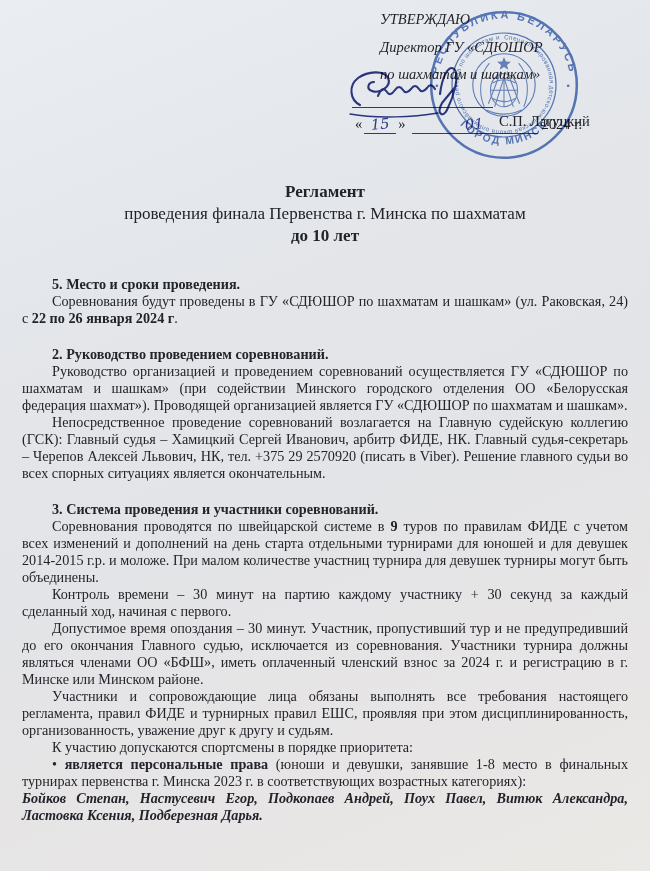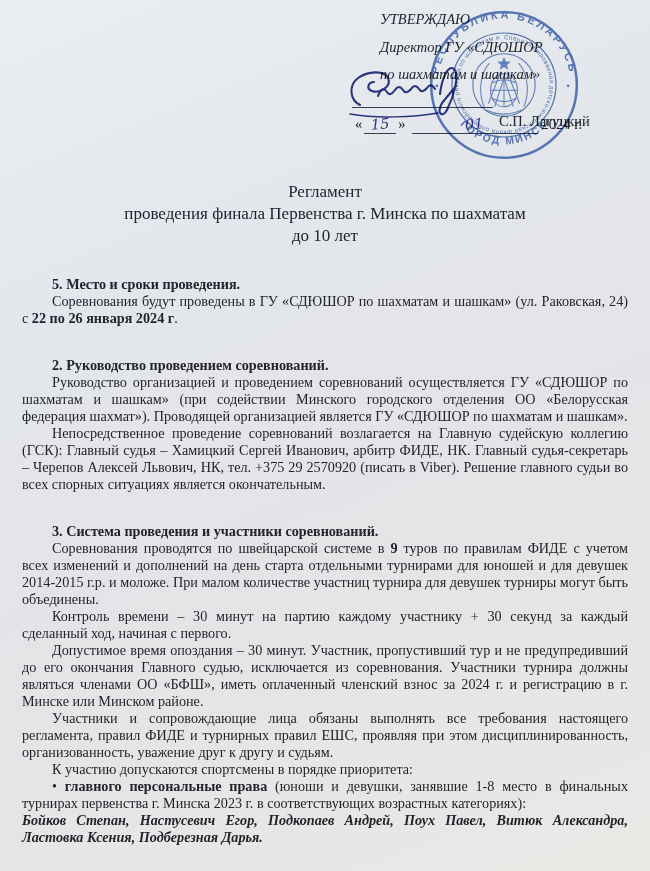--- a/index.html
+++ b/index.html
@@ -18,25 +18,25 @@
   .signatory{position:absolute;left:499px;top:89px;font-size:14.5px;white-space:nowrap;z-index:3;margin-top:24px;}
   .sig-svg{position:absolute;left:344px;top:62px;z-index:4;mix-blend-mode:multiply;}
   .date-row{position:absolute;left:355px;top:116px;font-size:14.5px;z-index:3;white-space:nowrap;}
   .hand{font-family:"DejaVu Serif",serif;font-style:italic;color:#2e3a86;display:inline-block;transform:rotate(-4deg);}
   .day-slot{display:inline-block;width:32px;text-align:center;border-bottom:1.2px solid #3a3d52;margin:0 2px;}
   .month-slot{display:inline-block;width:126px;text-align:center;border-bottom:1.2px solid #3a3d52;margin:0 4px 0 6px;}
   
   .stamp{position:absolute;left:426px;top:7px;z-index:5;mix-blend-mode:multiply;opacity:.82;}
   
   .doc-title{position:absolute;top:181px;left:0;width:100%;text-align:center;font-size:17px;line-height:22px;z-index:1;}
-  .doc-title .b{font-weight:normal;}
+  .doc-title .b{font-weight:bold;}
   
   .body-text{position:absolute;top:276px;left:0;right:0;padding:0 22px;font-size:14.2px;line-height:17px;z-index:1;}
   .blk{margin:0;text-align:justify;}
-  .blk.gap{margin-top:30px;}
+  .blk.gap{margin-top:19px;}
   .blk.indent{text-indent:30px;}
   .blk.heading{font-weight:bold;}
   .blk.names{font-weight:bold;font-style:italic;}
   span.b{font-weight:bold;}
   span.i{font-style:italic;}
 </style>
 </head>
 <body>
 
 <div class="page">
@@ -109,17 +109,17 @@
       <p class="blk para indent"><span>Соревнования будут проведены в ГУ «СДЮШОР по шахматам и шашкам» (ул. Раковская, 24) с </span><span class="b">22 по 26 января 2024 г</span><span>.</span></p>
       <p class="blk heading indent gap"><span>2. Руководство проведением соревнований.</span></p>
       <p class="blk para indent"><span>Руководство организацией и проведением соревнований осуществляется ГУ «СДЮШОР по шахматам и шашкам» (при содействии Минского городского отделения ОО «Белорусская федерация шахмат»). Проводящей организацией является ГУ «СДЮШОР по шахматам и шашкам».</span></p>
       <p class="blk para indent"><span>Непосредственное проведение соревнований возлагается на Главную судейскую коллегию (ГСК): Главный судья – Хамицкий Сергей Иванович, арбитр ФИДЕ, НК. Главный судья-секретарь – Черепов Алексей Львович, НК, тел. +375 29 2570920 (писать в Viber). Решение главного судьи во всех спорных ситуациях является окончательным.</span></p>
       <p class="blk heading indent gap"><span>3. Система проведения и участники соревнований.</span></p>
       <p class="blk para indent"><span>Соревнования проводятся по швейцарской системе в </span><span class="b">9</span><span> туров по правилам ФИДЕ с учетом всех изменений и дополнений на день старта отдельными турнирами для юношей и для девушек 2014-2015 г.р. и моложе. При малом количестве участниц турнира для девушек турниры могут быть объединены.</span></p>
       <p class="blk para indent"><span>Контроль времени – 30 минут на партию каждому участнику + 30 секунд за каждый сделанный ход, начиная с первого.</span></p>
       <p class="blk para indent"><span>Допустимое время опоздания – 30 минут. Участник, пропустивший тур и не предупредивший до его окончания Главного судью, исключается из соревнования. Участники турнира должны являться членами ОО «БФШ», иметь оплаченный членский взнос за 2024 г. и регистрацию в г. Минске или Минском районе.</span></p>
       <p class="blk para indent"><span>Участники и сопровождающие лица обязаны выполнять все требования настоящего регламента, правил ФИДЕ и турнирных правил ЕШС, проявляя при этом дисциплинированность, организованность, уважение друг к другу и судьям.</span></p>
       <p class="blk para indent"><span>К участию допускаются спортсмены в порядке приоритета:</span></p>
-      <p class="blk bullet indent"><span>• </span><span class="b">главного персональные права</span><span> (юноши и девушки, занявшие 1-8 место в финальных турнирах первенства г. Минска 2023 г. в соответствующих возрастных категориях):</span></p>
+      <p class="blk bullet indent"><span>• </span><span class="b">является персональные права</span><span> (юноши и девушки, занявшие 1-8 место в финальных турнирах первенства г. Минска 2023 г. в соответствующих возрастных категориях):</span></p>
       <p class="blk names"><span class="b i">Бойков Степан, Настусевич Егор, Подкопаев Андрей, Поух Павел, Витюк Александра, Ластовка Ксения, Подберезная Дарья.</span></p>
     </div>
 
 </div>
 
 </body></html>

